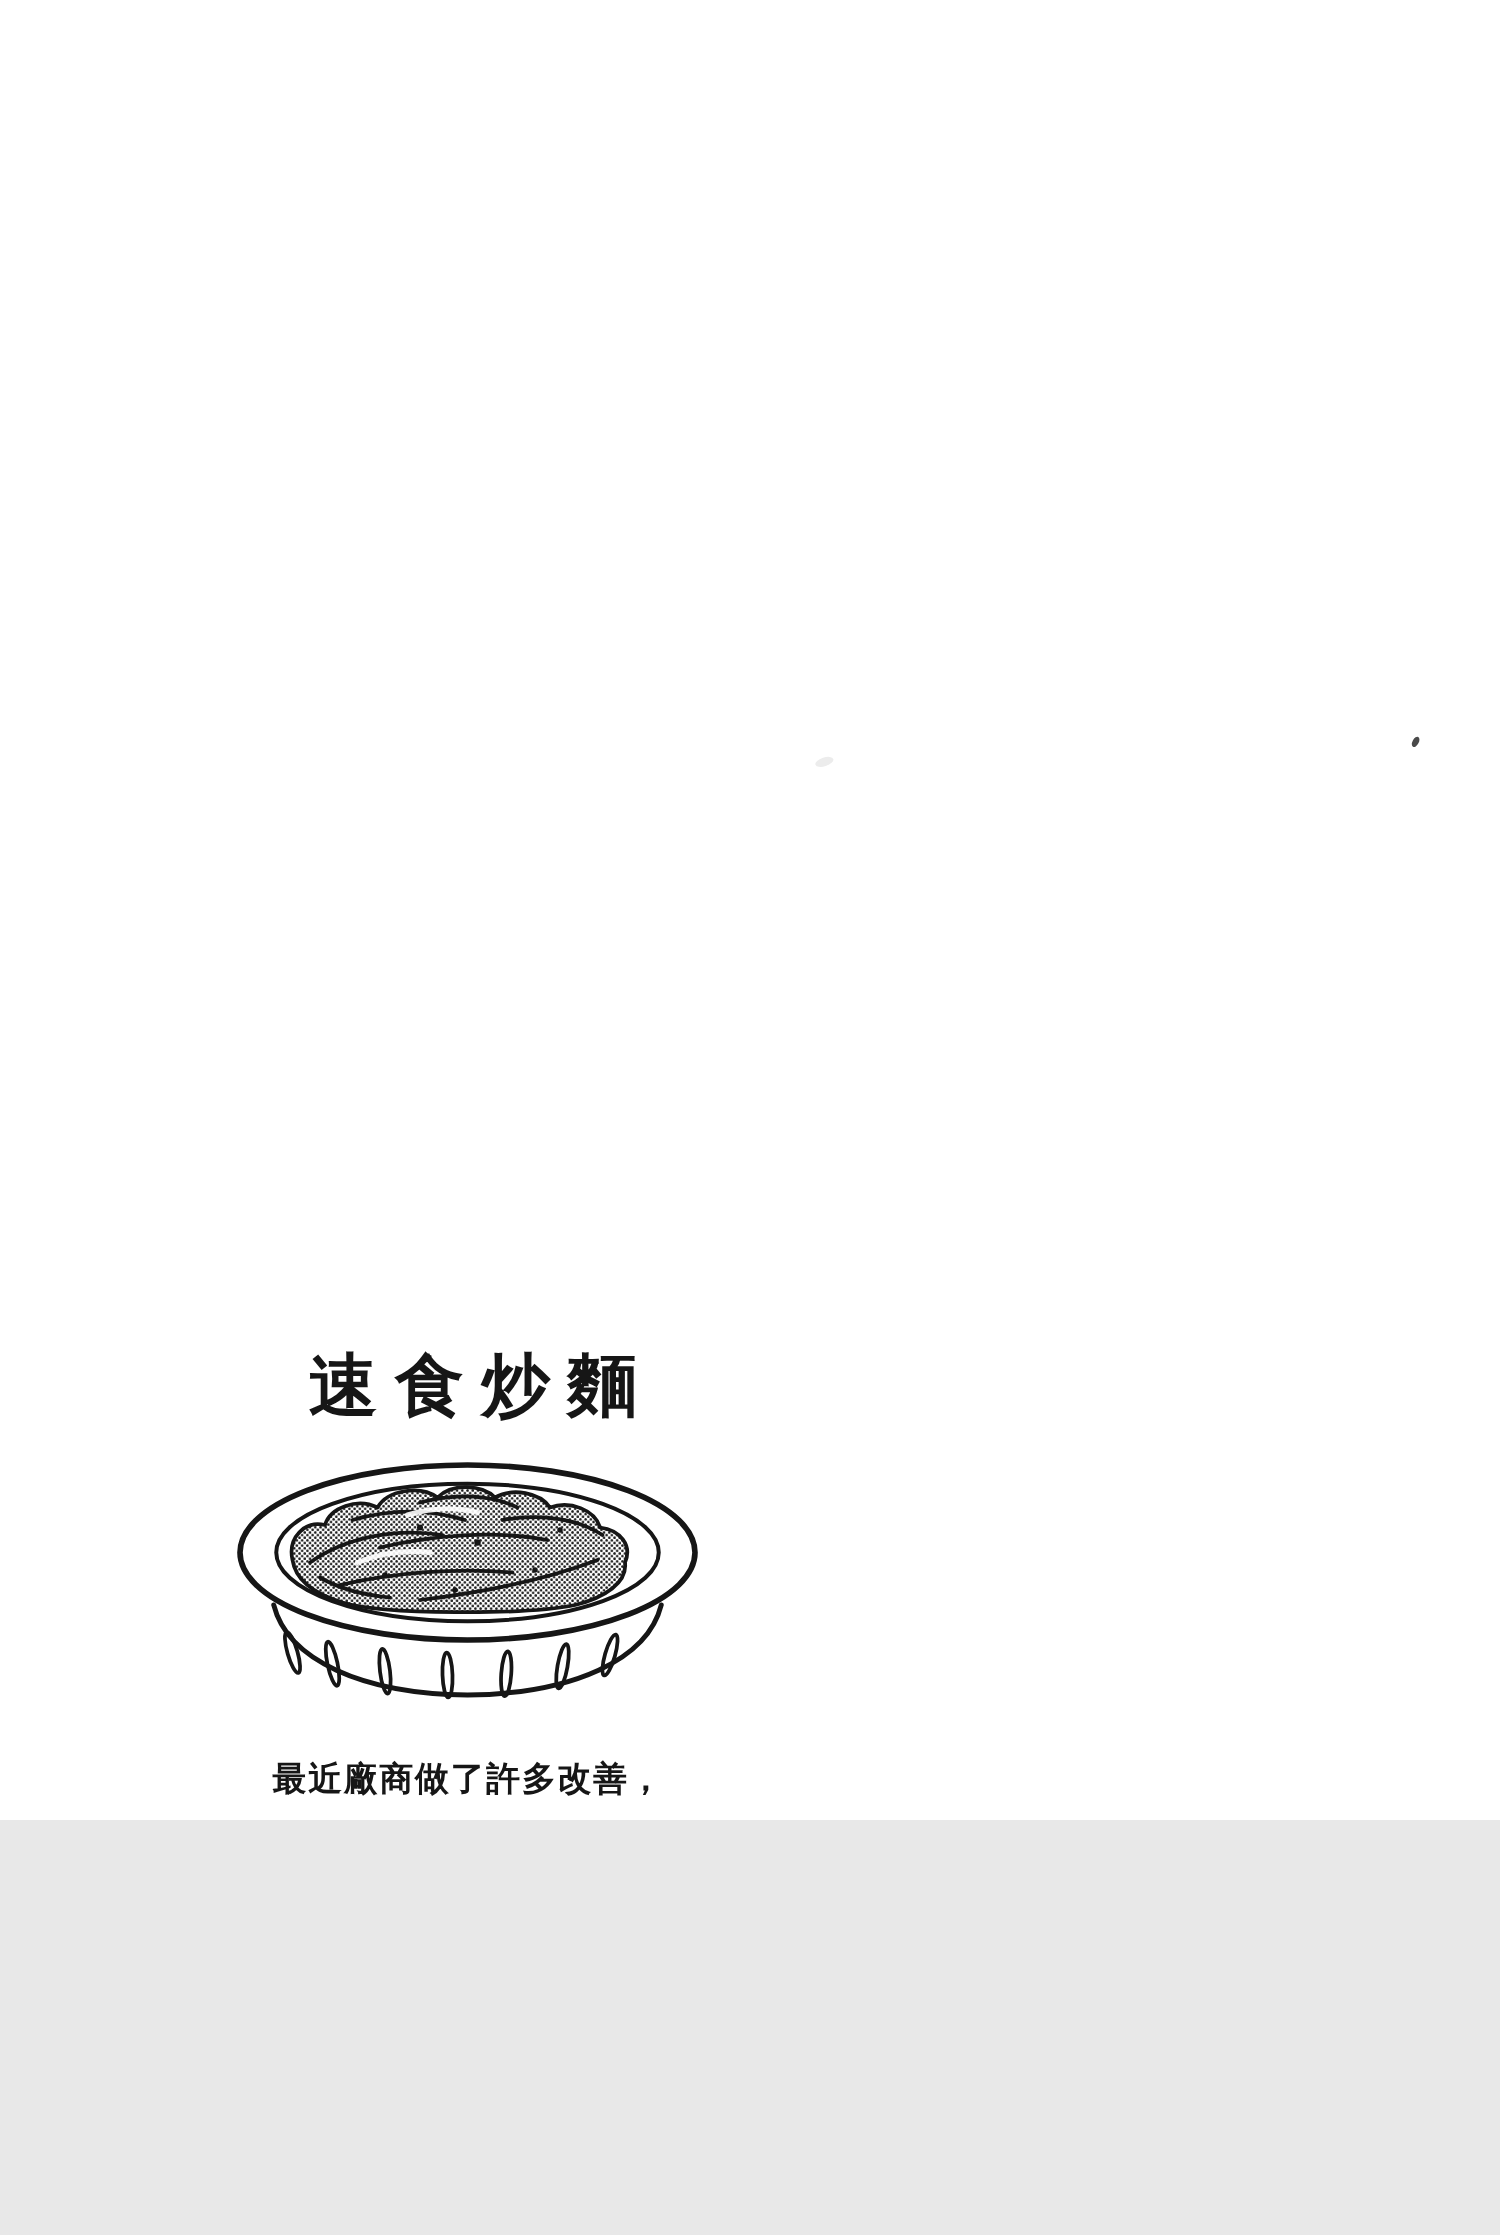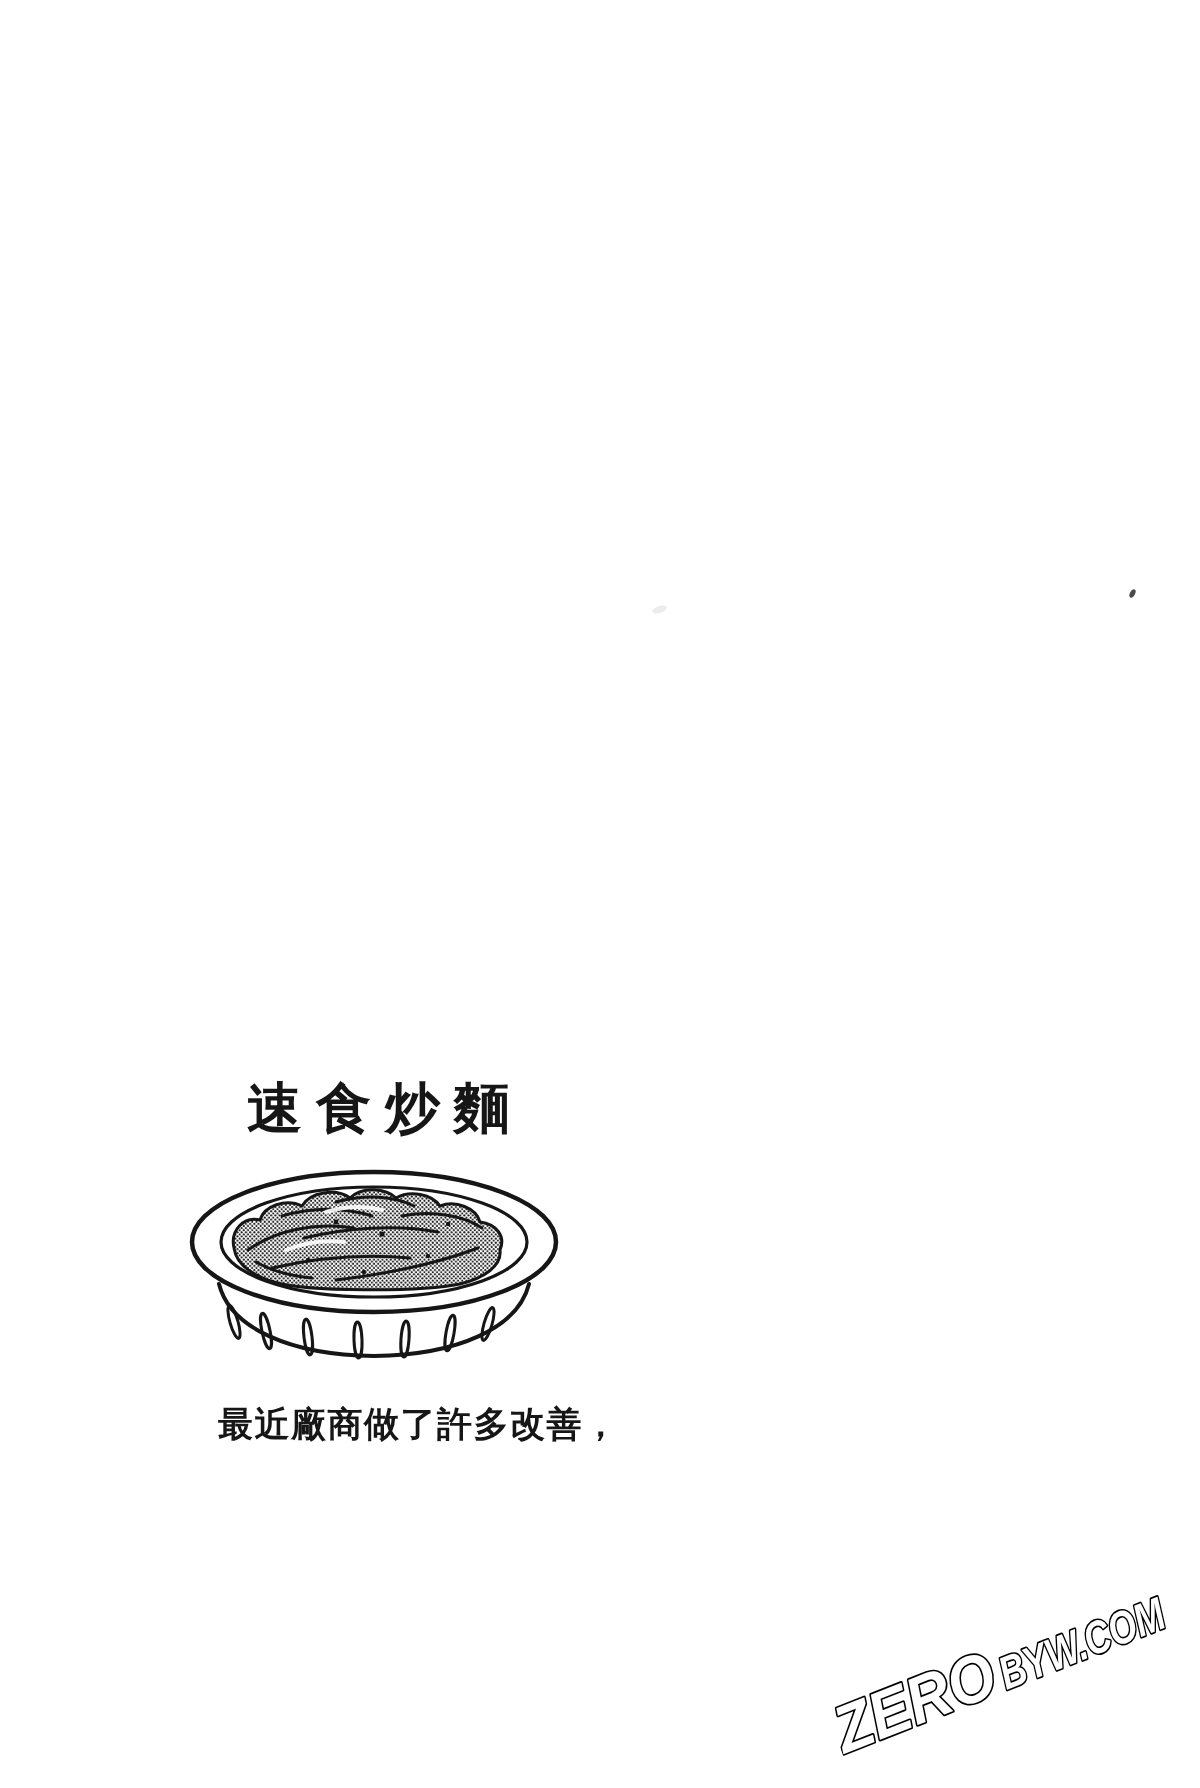--- a/index.html
+++ b/index.html
@@ -1,18 +1,18 @@
 <!DOCTYPE html>
 <html><head>
 <meta charset="utf-8">
 <style>
   html,body{margin:0;padding:0;background:#e8e8e8;}
   .page{
     position:relative;
-    width:1200px;height:1788px;
+    width:1200px;height:1456px;
     background:#ffffff;
     overflow:hidden;
     font-family:"Liberation Sans","DejaVu Sans",sans-serif;
     color:#161616;
   }
   .title{
     position:absolute;
     left:247px;top:1072px;
     font-size:55px;
     font-weight:700;
@@ -21,21 +21,21 @@
     color:#161616;
   }
   .bowl{
     position:absolute;
     left:186px;top:1164px;
     width:376px;height:202px;
   }
   .caption{
     position:absolute;
     left:218px;top:1398px;
-    font-size:35px;
+    font-size:27px;
     font-weight:600;
     line-height:51px;
     letter-spacing:1.5px;
     white-space:nowrap;
     color:#161616;
   }
   .watermark{
     position:absolute;
     left:856px;top:1660px;
     width:356px;height:128px;

